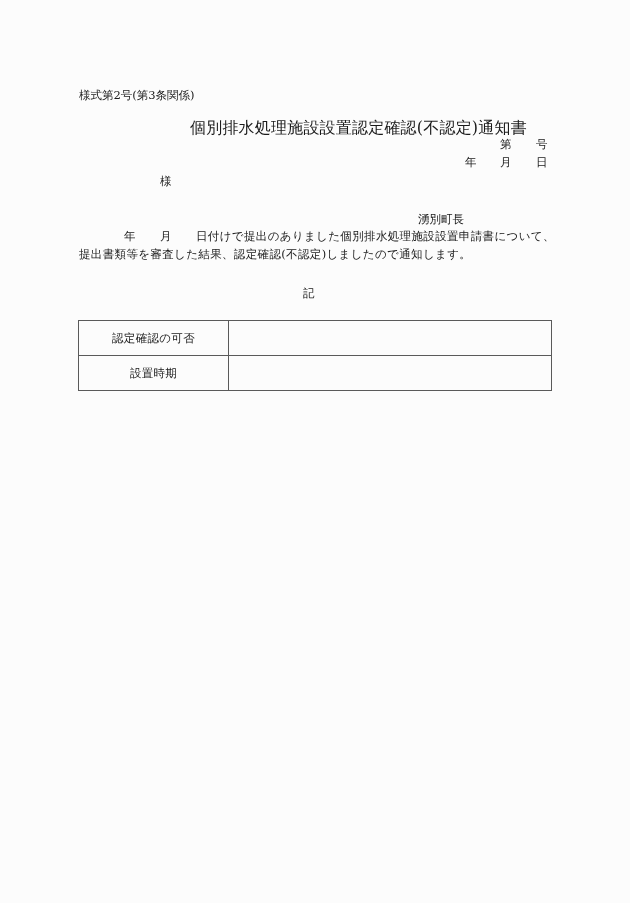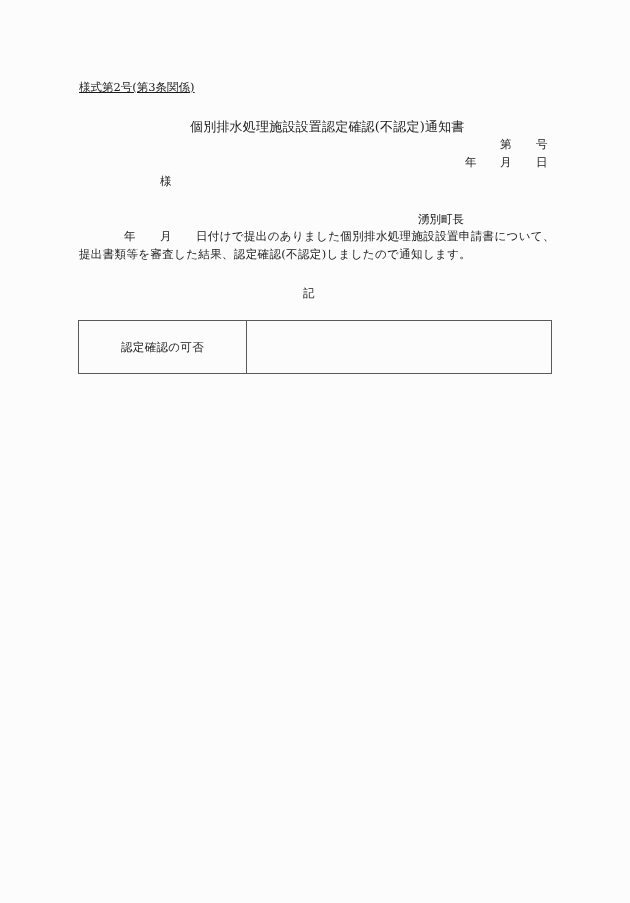--- a/index.html
+++ b/index.html
@@ -11,22 +11,22 @@
       width: 630px;
       height: 903px;
       position: relative;
       overflow: hidden;
       font-family: "DejaVu Serif", "Liberation Serif", serif;
       color: #1a1a1a;
       font-size: 11.5px;
     }
     .abs { position: absolute; white-space: nowrap; line-height: 1; }
 
-    .form-number { left: 79px; top: 82px; text-decoration: underline; }
-    .doc-title { left: 190px; top: 120px; font-size: 13px; letter-spacing: 0.2px; }
+    .form-number { left: 79px; top: 90px; }
+    .doc-title { left: 190px; top: 120px; font-size: 16px; letter-spacing: 0.2px; }
 
     .num-dai { left: 500px; top: 139px; }
     .num-go  { left: 536px; top: 139px; }
     .date-nen  { left: 465px; top: 157px; }
     .date-tsuki{ left: 500px; top: 157px; }
     .date-hi   { left: 536px; top: 157px; }
 
     .addressee { left: 160px; top: 176px; }
     .sender { left: 418px; top: 194px; margin-top: 20px; }
 
@@ -41,21 +41,21 @@
       position: absolute;
       left: 78px;
       top: 320px;
       width: 474px;
       border-collapse: collapse;
       table-layout: fixed;
     }
     table.record td {
       border: 1px solid #5a5a5a;
       height: 34px;
-      padding: 9px;
+      padding: 0;
       font-size: 11.5px;
       vertical-align: middle;
     }
     table.record td.label {
       width: 149px;
       text-align: center;
       letter-spacing: 0.3px;
     }
     table.record td.value {
       background: transparent;
@@ -93,16 +93,20 @@
   </div>
 
   <div class="abs ki">記</div>
 
   <table class="record">
     <tbody>
       <tr>
         <td class="label">認定確認の可否</td>
         <td class="value"></td>
       </tr>
+      <tr>
+        <td class="label">設置時期</td>
+        <td class="value"></td>
+      </tr>
     </tbody>
   </table>
 
 </div>
 
 </body></html>

